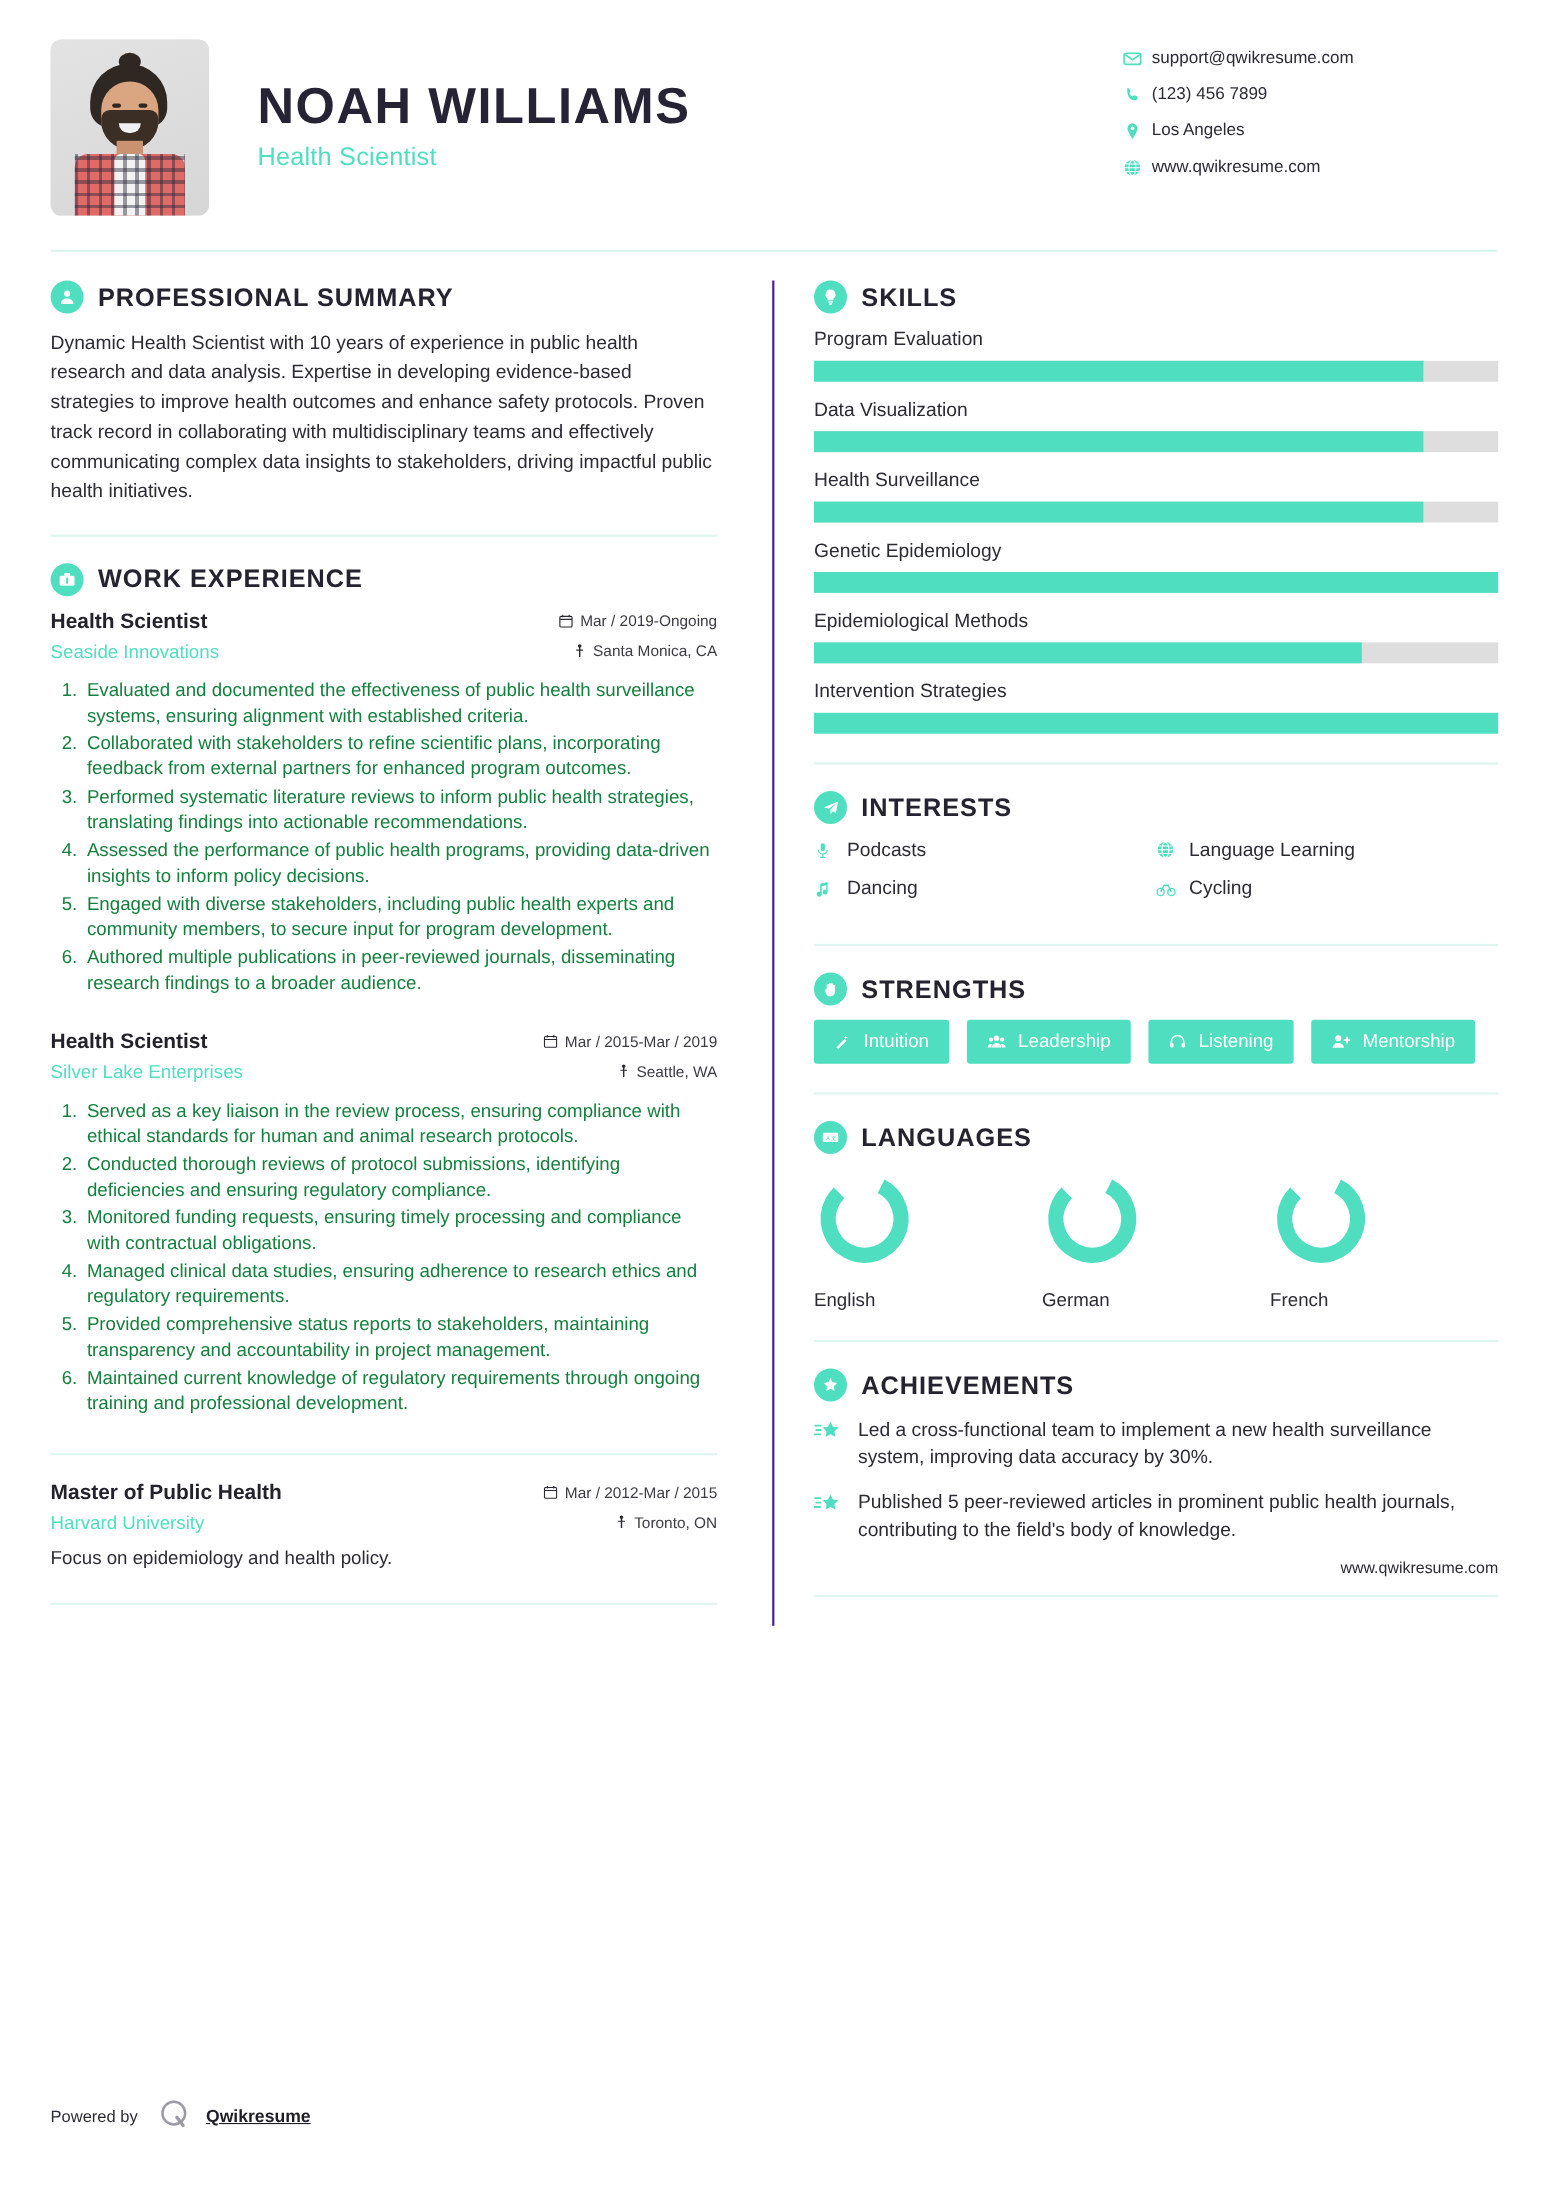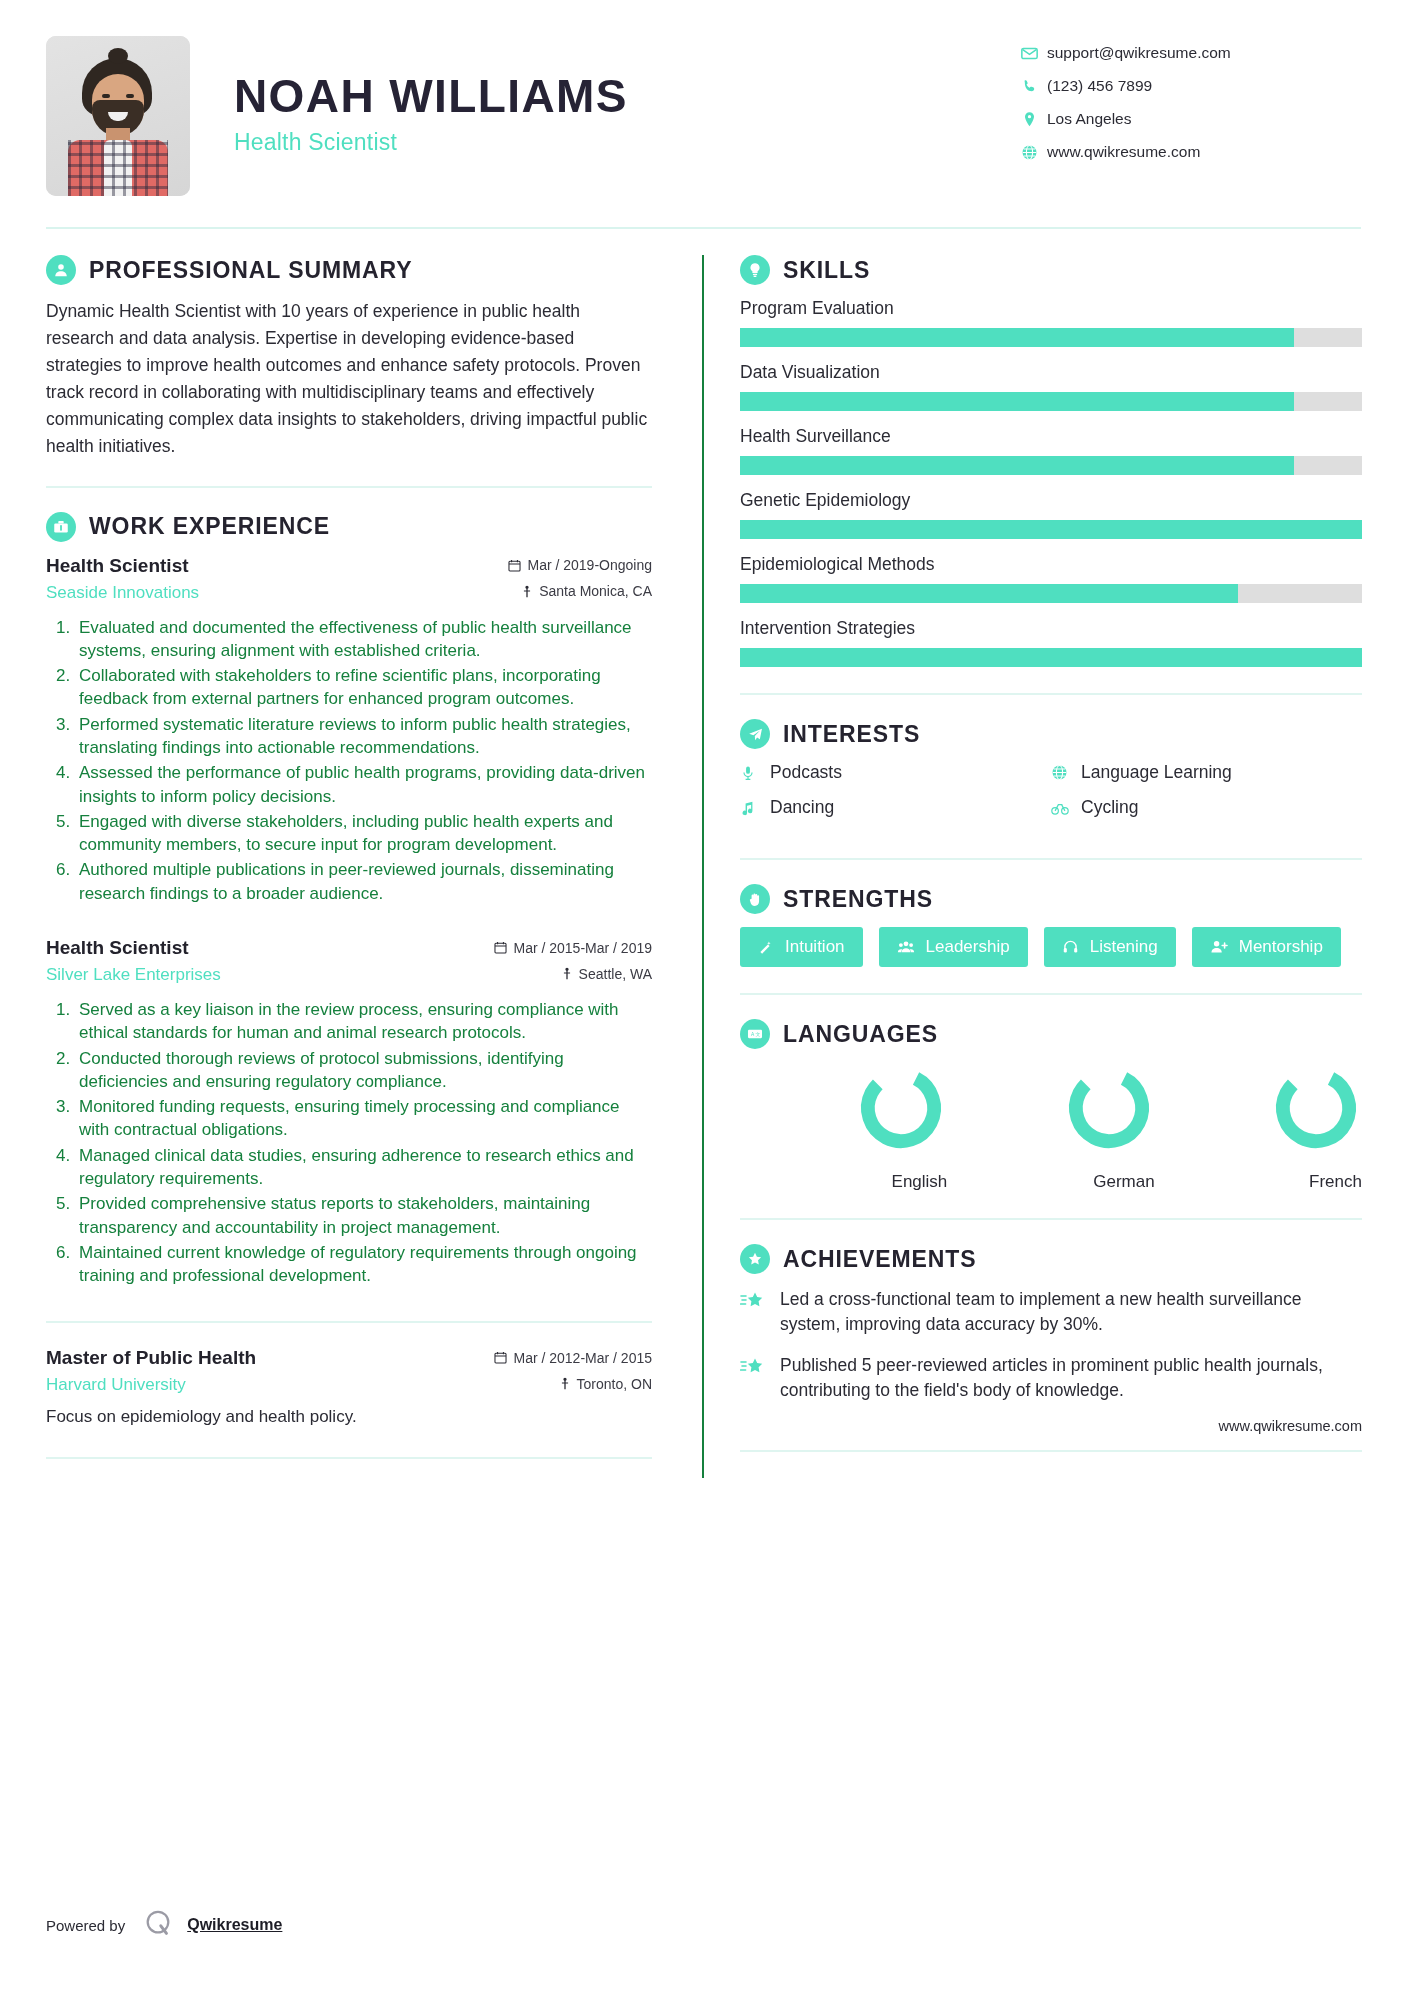--- a/index.html
+++ b/index.html
@@ -48,21 +48,21 @@
   .contact-row .ci svg { display: block; }
 
   
   .rule { height: 2px; background: #d9f4ee; width: 100%; }
   .top-rule { margin-top: 31px; }
 
   
   .cols { display: flex; margin-top: 26px; align-items: flex-start; }
   .col-left { width: 620px; flex: 0 0 620px; padding-right: 14px; }
   .col-gap { width: 36px; flex: 0 0 36px; }
-  .col-right { width: 660px; flex: 0 0 660px; border-left: 2px solid #15803d; padding-left: 36px; }
+  .col-right { width: 660px; flex: 0 0 660px; border-left: 2px solid #4c1d95; padding-left: 36px; }
 
   
   .sec-head { display: flex; align-items: center; margin-bottom: 13px; }
   .sec-badge {
     width: 30px; height: 30px; border-radius: 50%; background: #4fdfc0;
     display: flex; align-items: center; justify-content: center; flex: 0 0 30px;
   }
   .sec-badge svg { display: block; }
   .sec-title {
     margin-left: 13px; font-size: 23px; font-weight: 700;
@@ -103,21 +103,21 @@
   .strengths { display: flex; flex-wrap: wrap; gap: 14px 16px; }
   .strength {
     background: #4fdfc0; color: #ffffff; border-radius: 3px;
     padding: 10px 18px; font-size: 17px; display: flex; align-items: center;
   }
   .strength .si { margin-right: 11px; display: flex; align-items: center; }
   .strength .si svg { display: block; }
 
   
   .langs { display: flex; }
-  .lang { flex: 1 1 0; display: flex; flex-direction: column; align-items: flex-end; }
+  .lang { flex: 1 1 0; display: flex; flex-direction: column; align-items: flex-start; }
   .lang-ring { width: 92px; height: 92px; }
   .lang-name { font-size: 17px; color: #2b2b34; margin-top: 18px; }
 
   
   .ach { display: flex; margin-bottom: 16px; }
   .ach-ico { width: 40px; flex: 0 0 40px; padding-top: 3px; }
   .ach-ico svg { display: block; }
   .ach-text { font-size: 17.5px; line-height: 1.42; color: #2b2b34; }
 
   .site-note { text-align: right; font-size: 14.5px; color: #2b2b34; margin-top: 12px; }

